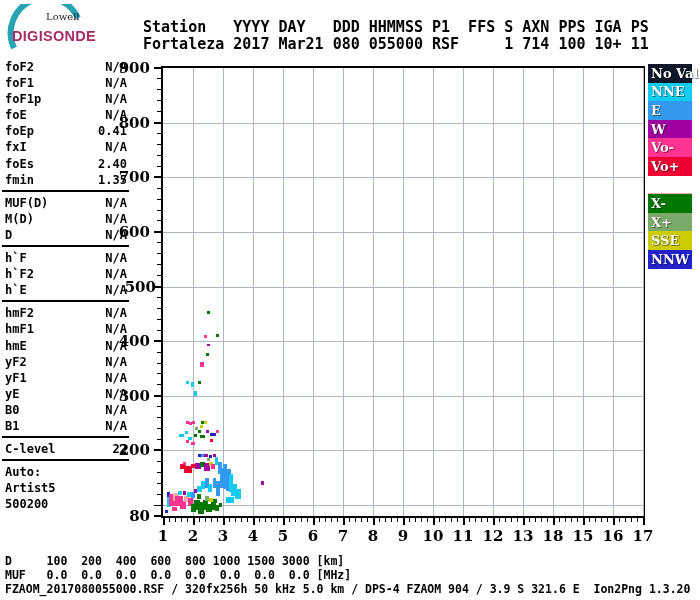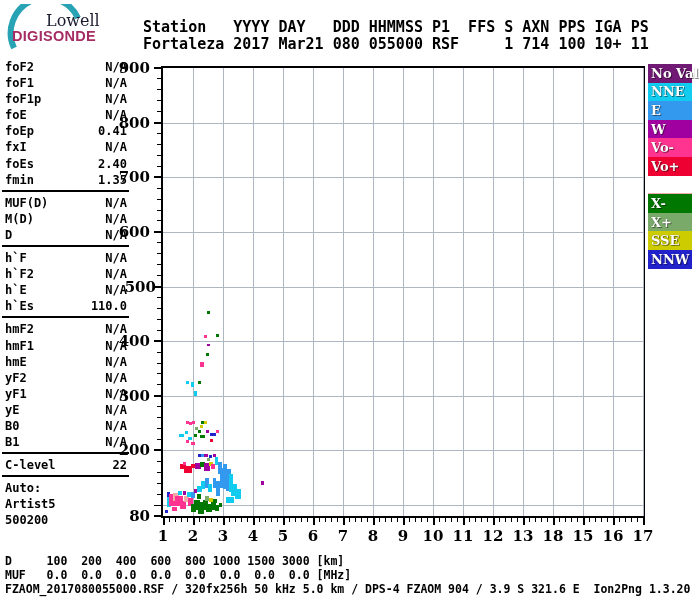--- a/index.html
+++ b/index.html
@@ -1,21 +1,21 @@
 <!DOCTYPE html>
 <html><head>
 <meta charset="utf-8">
 <style>
   html,body{margin:0;padding:0;background:#fff;}
   #screen{position:relative;width:700px;height:600px;background:#fff;overflow:hidden;
           font-family:"DejaVu Sans Mono",monospace;}
   .abs{position:absolute;}
   
   #logo{left:6px;top:4px;width:112px;height:50px;}
-  #logo-lowell{left:40px;top:7px;font-family:"DejaVu Serif",serif;font-size:16px;color:#1a1a2e;}
+  #logo-lowell{left:40px;top:7px;font-family:"DejaVu Serif",serif;font-size:10px;color:#1a1a2e;}
   #logo-digisonde{left:6px;top:24px;font-family:"Liberation Sans",sans-serif;font-weight:bold;
                   font-size:14.5px;letter-spacing:.3px;color:#A62D63;}
   
   #header{left:143px;top:19px;font-size:15px;font-weight:bold;line-height:17px;color:#000;white-space:pre;}
   
   #param-panel{left:5px;top:59px;width:122px;font-size:12px;font-weight:bold;color:#000;}
   .param-row{display:flex;justify-content:space-between;height:16.1px;line-height:16.1px;}
   .param-sep{border-top:2px solid #000;margin:2px 0 3px -3px;width:127px;height:0;}
   .auto-row{height:16.1px;line-height:16.1px;}
   
@@ -107,24 +107,20 @@
         <div>h`F</div>
         <div>N/A</div>
       </div>
       <div class="param-row">
         <div>h`F2</div>
         <div>N/A</div>
       </div>
       <div class="param-row">
         <div>h`E</div>
         <div>N/A</div>
-      </div>
-      <div class="param-row">
-        <div>h`Es</div>
-        <div>110.0</div>
       </div>
       <div class="param-sep"></div>
       <div class="param-row">
         <div>hmF2</div>
         <div>N/A</div>
       </div>
       <div class="param-row">
         <div>hmF1</div>
         <div>N/A</div>
       </div>
@@ -430,21 +426,21 @@
       <div class="abs tick" style="left: 157px; top: 143.988px; width: 4px; height: 1px;"></div>
       <div class="abs tick" style="left: 157px; top: 133.061px; width: 4px; height: 1px;"></div>
       <div class="abs tick" style="left: 154px; top: 122.134px; width: 7px; height: 1px;"></div>
       <div class="abs tick" style="left: 157px; top: 111.207px; width: 4px; height: 1px;"></div>
       <div class="abs tick" style="left: 157px; top: 100.28px; width: 4px; height: 1px;"></div>
       <div class="abs tick" style="left: 157px; top: 89.3537px; width: 4px; height: 1px;"></div>
       <div class="abs tick" style="left: 157px; top: 78.4268px; width: 4px; height: 1px;"></div>
     </div>
 
   <div class="abs" id="legend">
-      <div class="legend-item" style="top: 0px; height: 18.6px; background: #701a75;">
+      <div class="legend-item" style="top: 0px; height: 18.6px; background: #0f172a;">
         <div class="legend-label">No Val</div>
       </div>
       <div class="legend-item" style="top: 18.6px; height: 18.6px; background: rgb(17, 204, 238);">
         <div class="legend-label">NNE</div>
       </div>
       <div class="legend-item" style="top: 37.2px; height: 18.6px; background: rgb(51, 153, 238);">
         <div class="legend-label">E</div>
       </div>
       <div class="legend-item" style="top: 55.8px; height: 18.6px; background: rgb(160, 0, 160);">
         <div class="legend-label">W</div>

